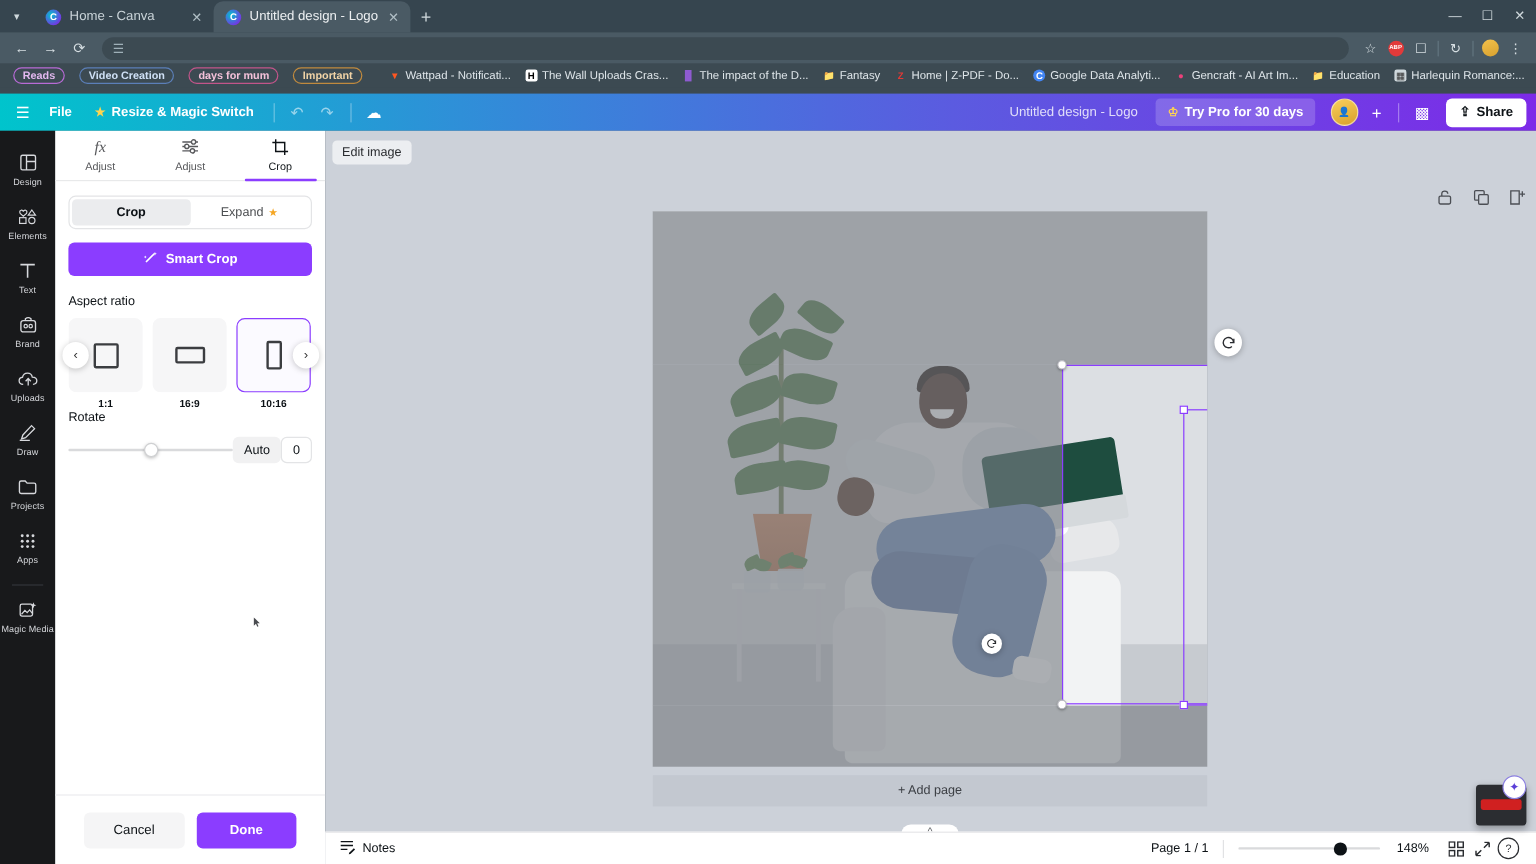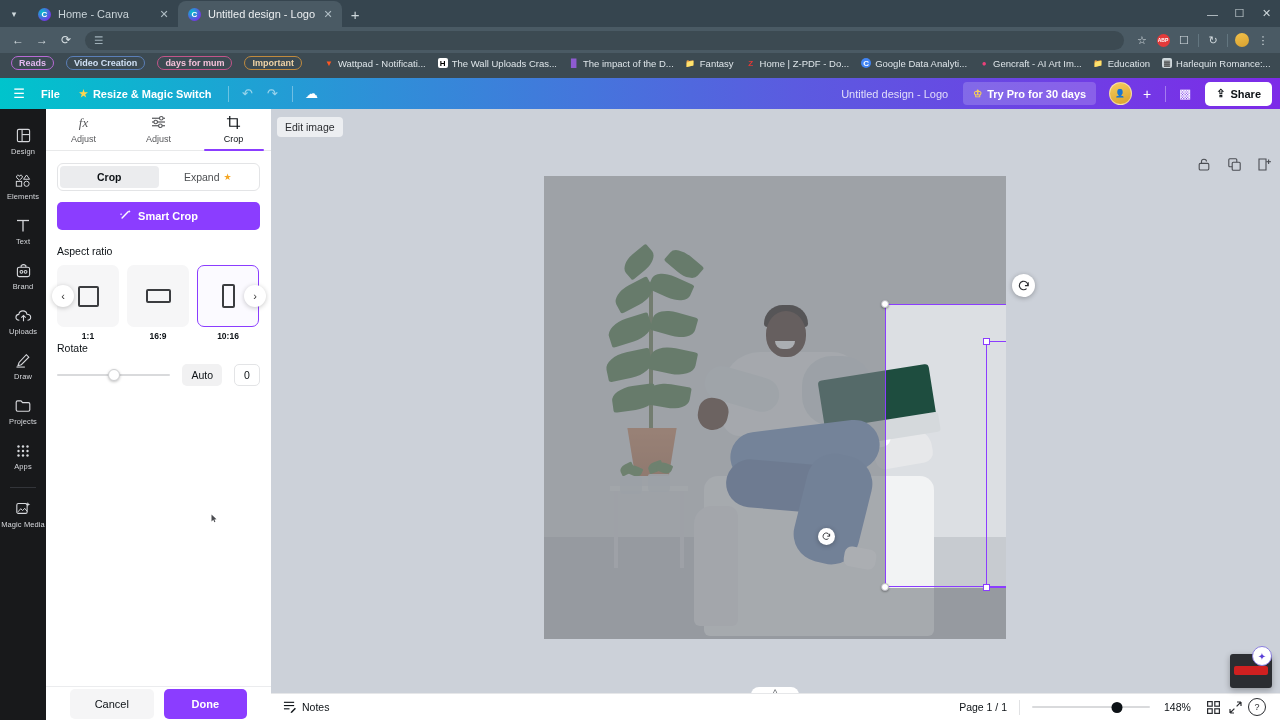--- a/index.html
+++ b/index.html
@@ -180,39 +180,39 @@
   .r-9-16 { width: 13px; height: 24px; }
   .ratio-labels { display: flex; gap: 8px; margin-top: 4px; }
   .ratio-lbl { width: 62px; flex: 0 0 62px; text-align: center; font-size: 8.5px; color: #0d1216; font-weight: bold; }
   .rarrow {
     position: absolute; top: 20px; width: 22px; height: 22px; border-radius: 50%;
     background: #fff; box-shadow: 0 1px 5px rgba(0,0,0,.22);
     display: flex; align-items: center; justify-content: center; font-size: 11px; color: #333;
   }
   .rarrow.left { left: -5px; }
   .rarrow.right { right: -6px; }
-  .rotate-row { display: flex; align-items: center; gap: 12px; margin-top: 10px; }
+  .rotate-row { display: flex; align-items: center; gap: 0; margin-top: 10px; }
   .slider { position: relative; flex: 1; height: 16px; display: flex; align-items: center; }
   .slider-track { width: 100%; height: 2px; background: #d9dadc; border-radius: 2px; }
   .slider-knob {
     position: absolute; left: 50%; width: 12px; height: 12px; border-radius: 50%;
     background: #fff; border: 1px solid #cfd0d2; box-shadow: 0 1px 3px rgba(0,0,0,.25);
     transform: translateX(-50%);
   }
   .auto-btn {
     height: 22px; padding: 0 9px; background: #f1f1f2; border-radius: 5px;
     display: flex; align-items: center; font-size: 10.5px; color: #0d1216;
   }
   .num-box {
     width: 26px; height: 22px; border: 1px solid #e3e4e6; border-radius: 5px;
     display: flex; align-items: center; justify-content: center; font-size: 10.5px; color: #0d1216;
   }
   .cursor-dot { position: absolute; left: 165px; top: 405px; width: 6px; height: 9px; }
   .panel-foot {
-    height: 34px; border-top: 1px solid #ebecee; display: flex; align-items: center;
+    height: 58px; border-top: 1px solid #ebecee; display: flex; align-items: center;
     gap: 10px; padding: 0 24px;
   }
   .btn-cancel {
     flex: 1; height: 30px; background: #f5f5f6; border-radius: 5px;
     display: flex; align-items: center; justify-content: center;
     font-size: 11px; color: #0d1216;
   }
   .btn-done {
     flex: 1; height: 30px; background: #8b3dff; border-radius: 5px;
     display: flex; align-items: center; justify-content: center;
@@ -852,20 +852,21 @@
           <path d="M11.9 2.6 L11.9 6.5 L8.1 6.5" fill="none" stroke="#2a2c30" stroke-width="1.3"></path>
         </svg>
     </div>
     <div class="circ-btn" style="left:547px;top:419px;width:17px;height:17px">
       <svg width="9" height="9" viewBox="0 0 12 12">
           <path d="M10 5.5 A4.3 4.3 0 1 0 8.6 8.8" fill="none" stroke="#2a2c30" stroke-width="1.2"></path>
           <path d="M10.2 2.3 L10.2 5.6 L7 5.6" fill="none" stroke="#2a2c30" stroke-width="1.2"></path>
         </svg>
     </div>
 
+    <div class="add-page-bar">+ Add page</div>
     <div class="panel-toggle">^</div>
   </div>
 
   <div class="bottom-bar">
     <div class="notes">
       <span>
         <svg width="13" height="13" viewBox="0 0 14 14">
             <line x1="1" y1="2.5" x2="12" y2="2.5" stroke="#0d1216" stroke-width="1.2"></line>
             <line x1="1" y1="6" x2="12" y2="6" stroke="#0d1216" stroke-width="1.2"></line>
             <line x1="1" y1="9.5" x2="7" y2="9.5" stroke="#0d1216" stroke-width="1.2"></line>

